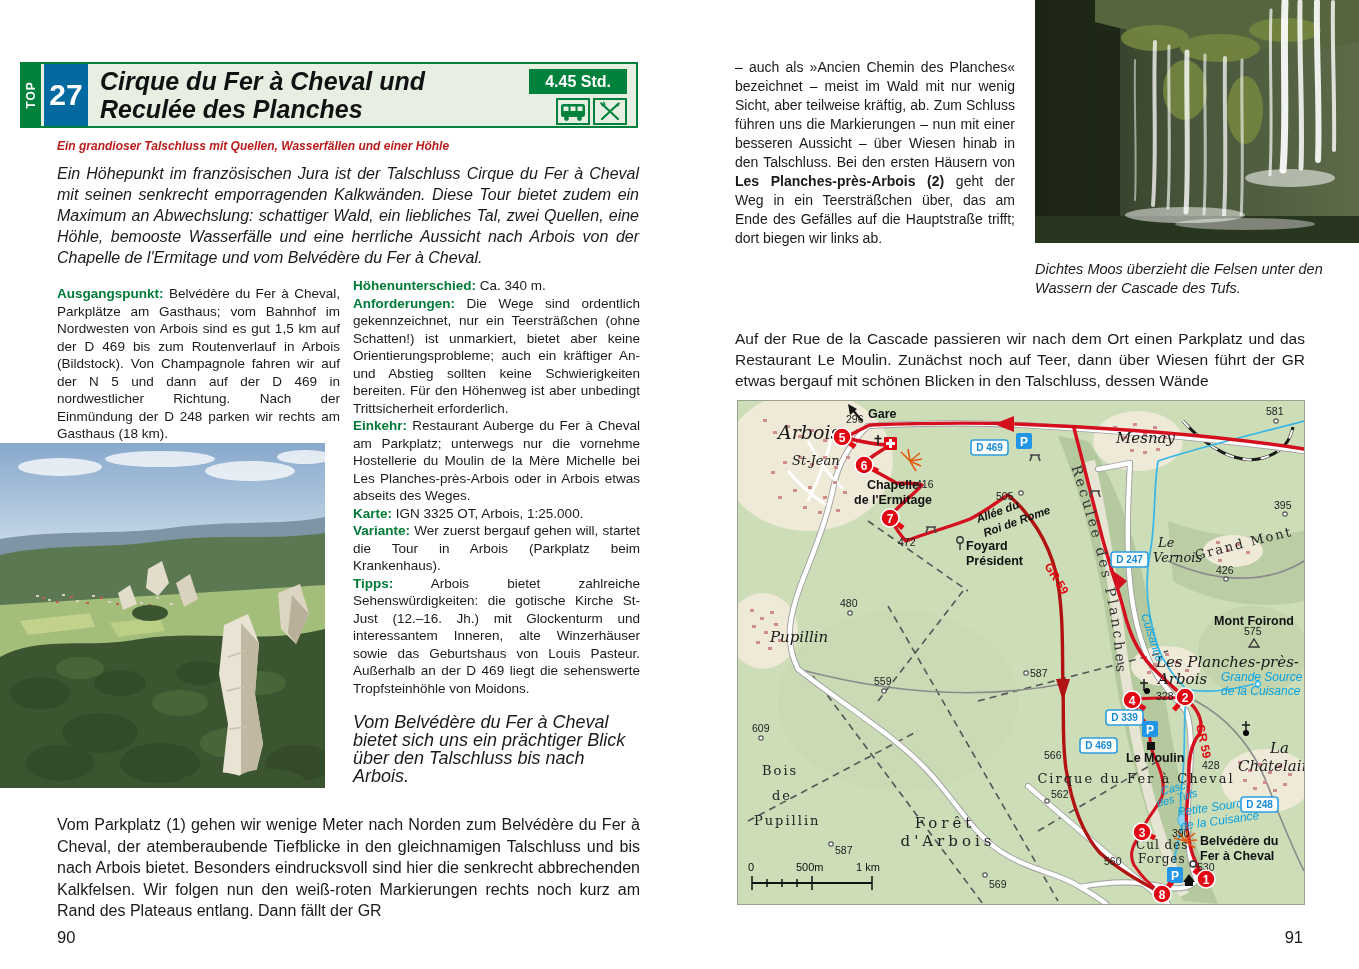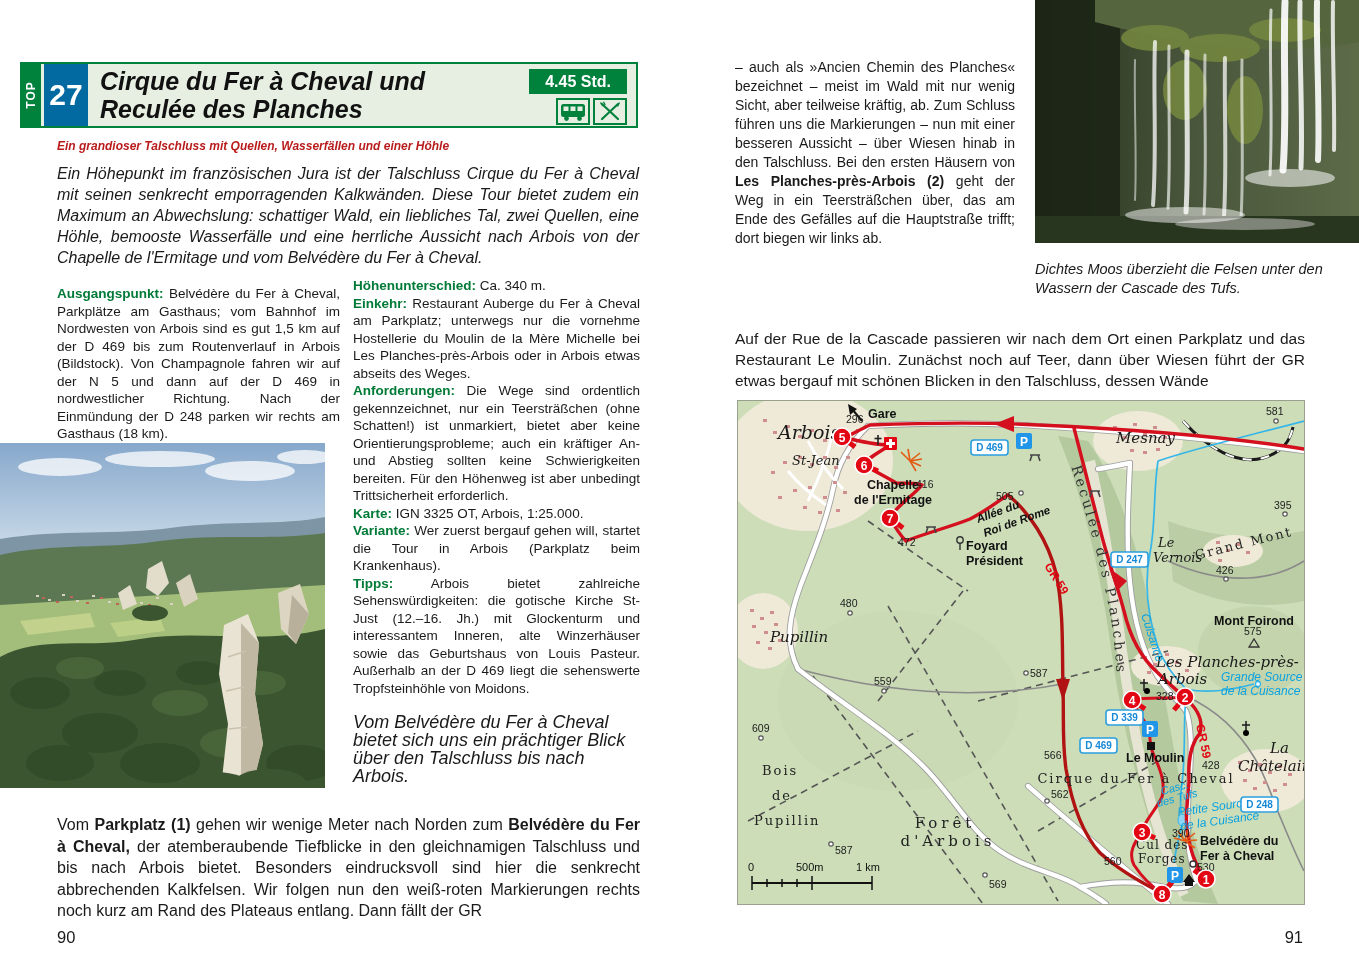--- a/index.html
+++ b/index.html
@@ -54,21 +54,21 @@
   .info-col p{margin:0;text-align:justify;hyphens:auto;-webkit-hyphens:auto;}
   .info-left{left:57px;top:277px;width:283px;margin-top:8px;}
   .info-right{left:353px;top:277px;width:287px;}
   .green-label{color:#007a36;font-weight:bold;}
   .belvedere-caption{
     margin-top:16px;font-style:italic;font-size:18px;line-height:18px;text-align:left;
   }
   .route-para{
     left:57px;top:814px;width:583px;font-size:16px;line-height:21.5px;text-align:justify;
   }
-  .route-para b{font-weight:bold;}
+  .route-para b{font-weight:normal;}
   .pagenum{font-size:16.5px;}
   .pagenum-left{left:57px;top:928px;}
   .pagenum-right{left:1268px;top:928px;width:35px;text-align:right;}
 
   
   .right-col{
     left:735px;top:58px;width:280px;font-size:14px;line-height:19px;
     text-align:justify;hyphens:auto;-webkit-hyphens:auto;
   }
   .right-col b{font-weight:bold;}
@@ -223,22 +223,22 @@
     <g fill="#3c5531">
       <ellipse cx="214" cy="345" rx="40" ry="16"></ellipse>
         <ellipse cx="270" cy="340" rx="36" ry="14"></ellipse>
       <ellipse cx="150" cy="170" rx="18" ry="8"></ellipse>
     </g>
   </svg>
 </div>
 
 <div class="abs info-col info-right">
   <p><span class="green-label">Höhenunterschied:</span> <span>Ca. 340 m.</span></p>
+  <p><span class="green-label">Anforderungen:</span> <span>Die Wege sind ordentlich gekennzeichnet, nur ein Teersträßchen (ohne Schatten!) ist unmarkiert, bietet aber keine Orientierungsprobleme; auch ein kräftiger An- und Abstieg sollten keine Schwierigkeiten bereiten. Für den Höhenweg ist aber unbedingt Trittsicherheit erforderlich.</span></p>
   <p><span class="green-label">Einkehr:</span> <span>Restaurant Auberge du Fer à Cheval am Parkplatz; unterwegs nur die vornehme Hostellerie du Moulin de la Mère Michelle bei Les Planches-près-Arbois oder in Arbois etwas abseits des Weges.</span></p>
-  <p><span class="green-label">Anforderungen:</span> <span>Die Wege sind ordentlich gekennzeichnet, nur ein Teersträßchen (ohne Schatten!) ist unmarkiert, bietet aber keine Orientierungsprobleme; auch ein kräftiger An- und Abstieg sollten keine Schwierigkeiten bereiten. Für den Höhenweg ist aber unbedingt Trittsicherheit erforderlich.</span></p>
   <p><span class="green-label">Karte:</span> <span>IGN 3325 OT, Arbois, 1:25.000.</span></p>
   <p><span class="green-label">Variante:</span> <span>Wer zuerst bergauf gehen will, startet die Tour in Arbois (Parkplatz beim Krankenhaus).</span></p>
   <p><span class="green-label">Tipps:</span> <span>Arbois bietet zahlreiche Sehenswürdigkeiten: die gotische Kirche St-Just (12.–16. Jh.) mit Glockenturm und interessantem Inneren, alte Winzerhäuser sowie das Geburtshaus von Louis Pasteur. Außerhalb an der D 469 liegt die sehenswerte Tropfsteinhöhle von Moidons.</span></p>
   <div class="belvedere-caption">Vom Belvédère du Fer à Cheval bietet sich uns ein prächtiger Blick über den Talschluss bis nach Arbois.</div>
 </div>
 
 <div class="abs route-para"><span>Vom </span><b>Parkplatz (1)</b><span> gehen wir wenige Meter nach Norden zum </span><b>Belvédère du Fer à Cheval,</b><span> der atemberaubende Tiefblicke in den gleichnamigen Talschluss und bis nach Arbois bietet. Besonders eindrucksvoll sind hier die senkrecht abbrechenden Kalkfelsen. Wir folgen nun den weiß-roten Markierungen rechts noch kurz am Rand des Plateaus entlang. Dann fällt der GR</span></div>
 
 <div class="abs pagenum pagenum-left">90</div>
 

